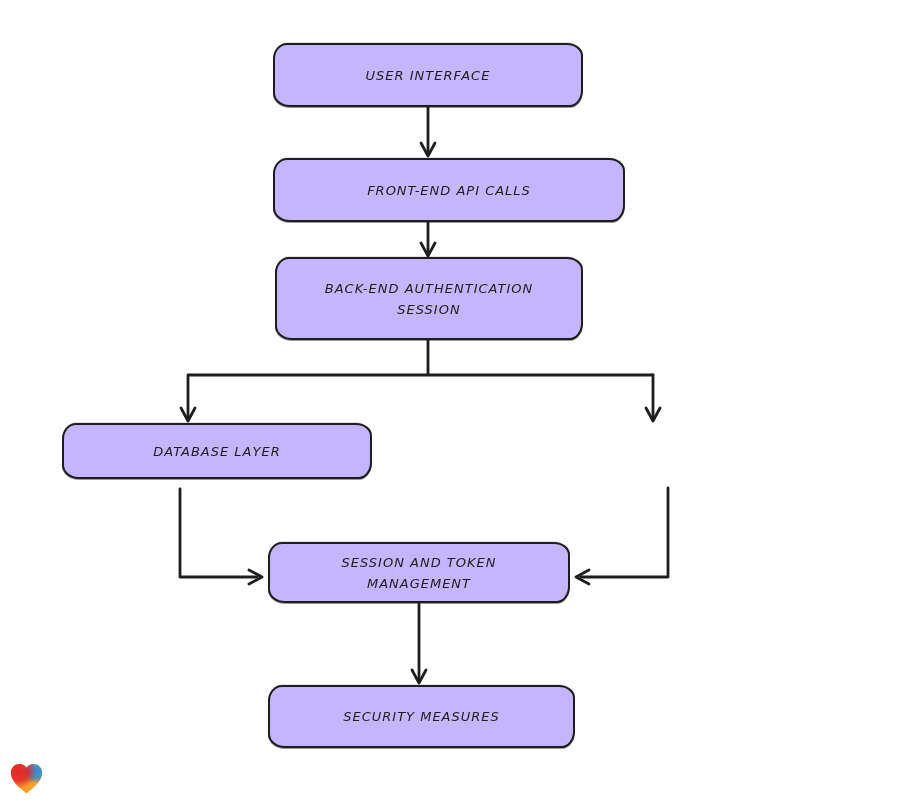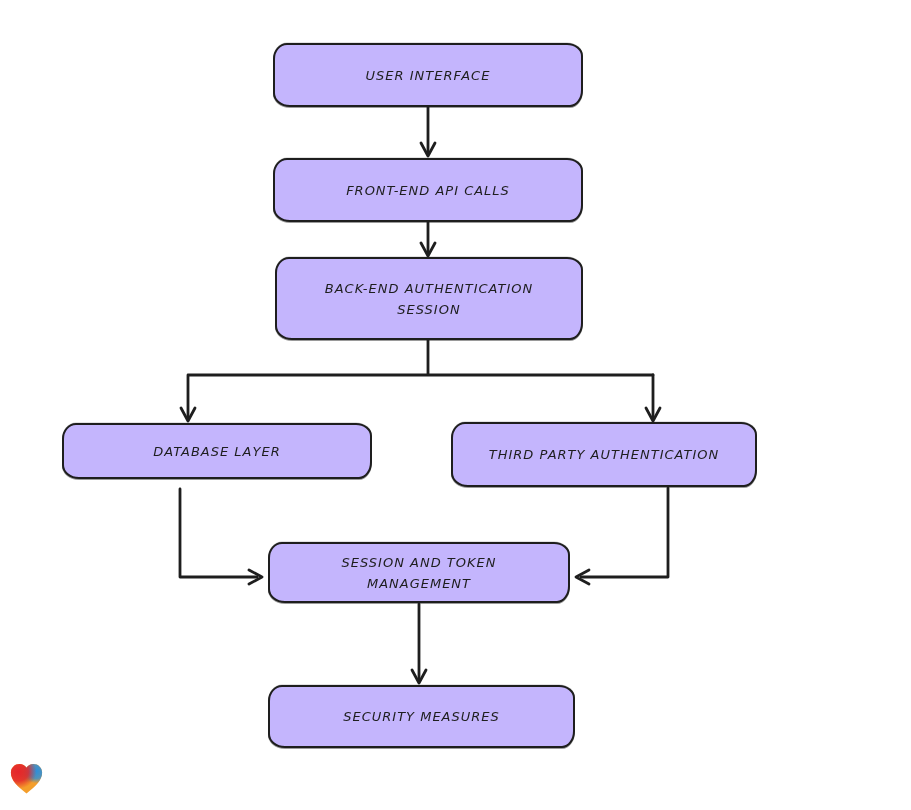--- a/index.html
+++ b/index.html
@@ -86,36 +86,33 @@
     <g>
       <path d="M419 604 L419 679"></path>
       <path d="M412 670 L419 683 L426 670"></path>
     </g>
   </svg>
 
   <div class="node" style="left:273px; top:43px; width:310px; height:64px">
     <span class="label">USER INTERFACE</span>
   </div>
 
-  <div class="node" style="left:273px; top:158px; width:310px; height:64px">
+  <div class="node" style="left:273px; top:158px; width:352px; height:64px">
     <span class="label">FRONT-END API CALLS</span>
   </div>
 
   <div class="node" style="left:275px; top:257px; width:308px; height:83px">
     <span class="label">BACK-END AUTHENTICATION
 SESSION</span>
   </div>
 
   <div class="node" style="left:62px; top:423px; width:310px; height:56px">
     <span class="label">DATABASE LAYER</span>
   </div>
 
-  <div class="node" style="left:451px; top:422px; width:306px; height:65px">
-    <span class="label">THIRD PARTY AUTHENTICATION</span>
-  </div>
 
   <div class="node" style="left:268px; top:685px; width:307px; height:63px">
     <span class="label">SECURITY MEASURES</span>
   </div>
 
   <div class="node" style="left:268px; top:542px; width:302px; height:61px">
     <span class="label">SESSION AND TOKEN
 MANAGEMENT</span>
   </div>
 

